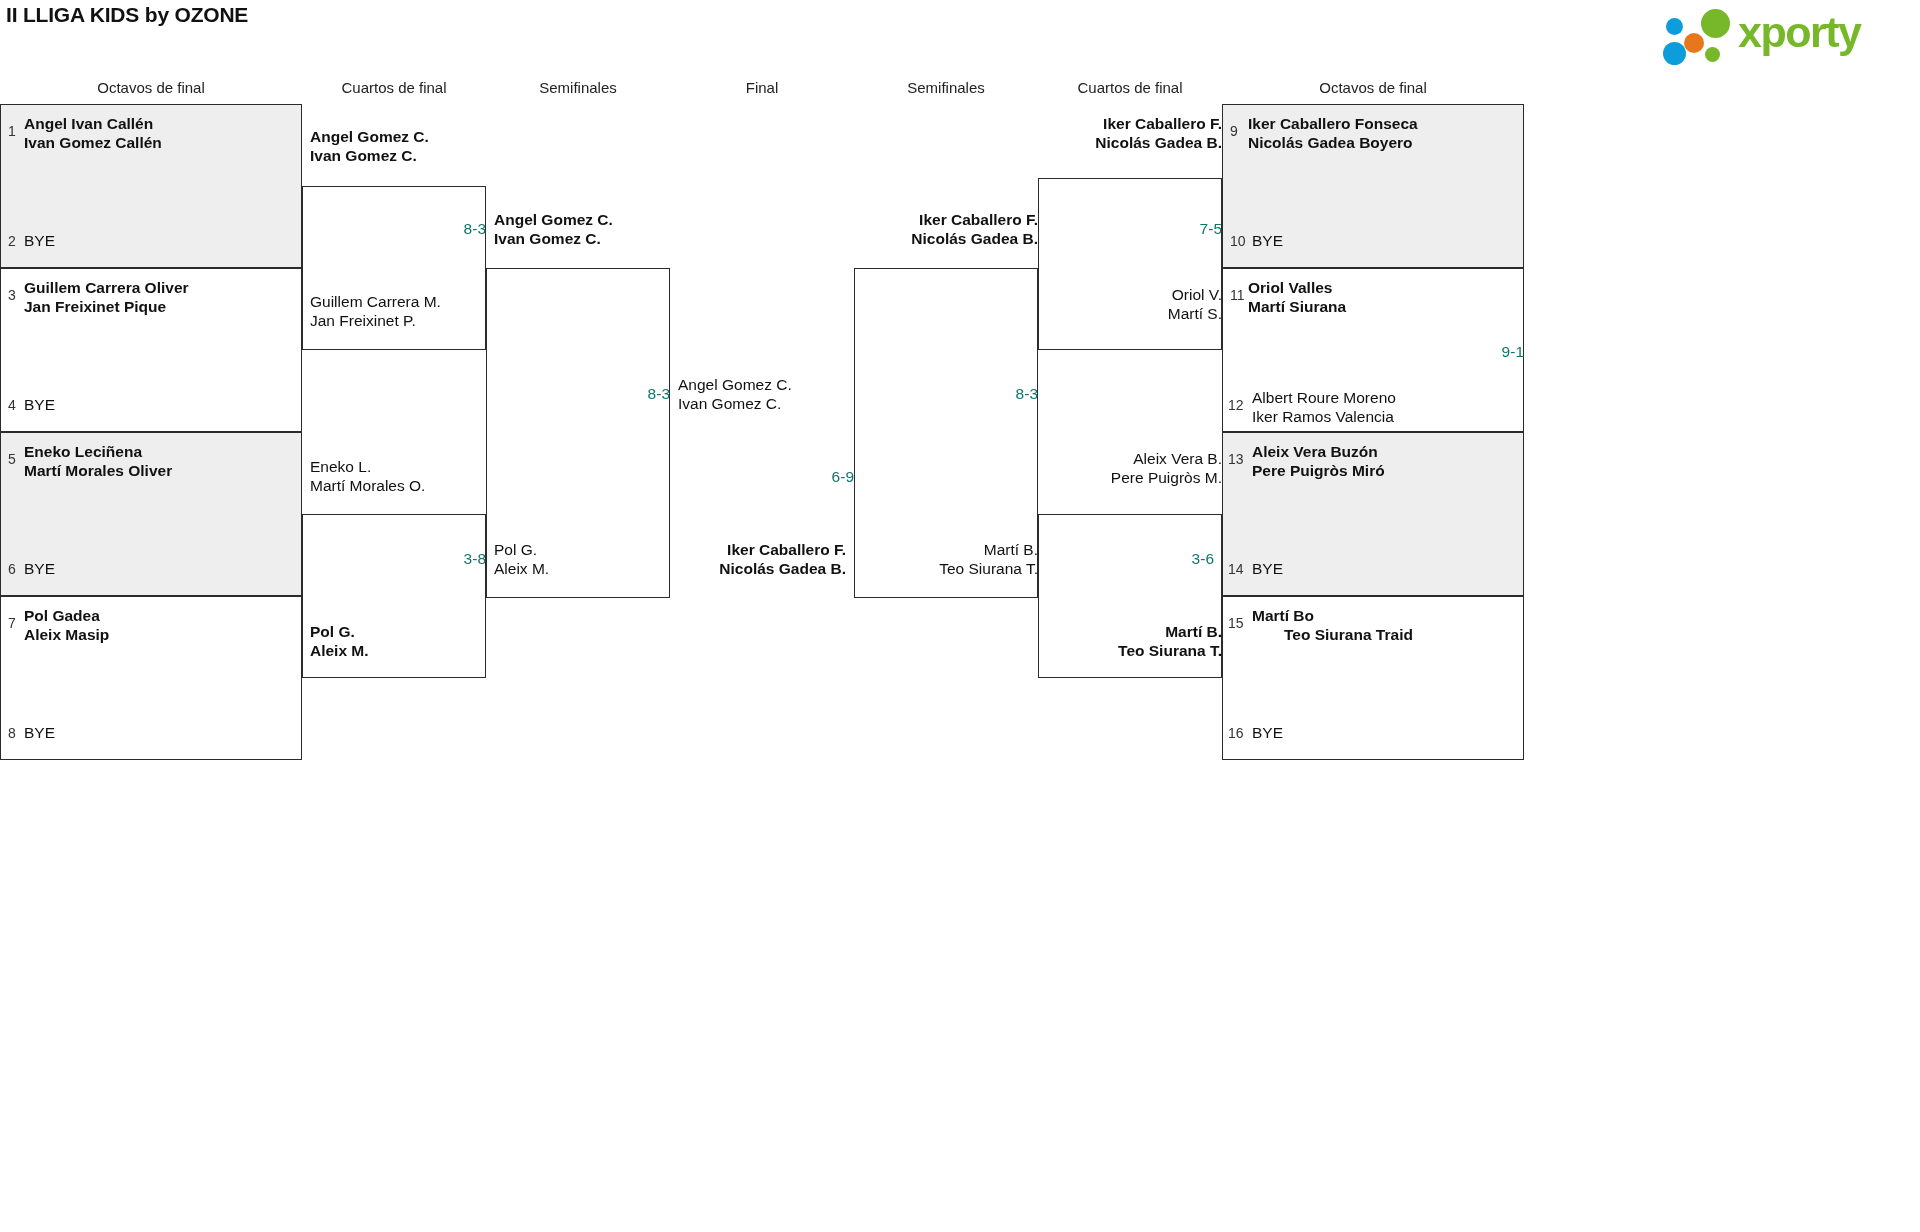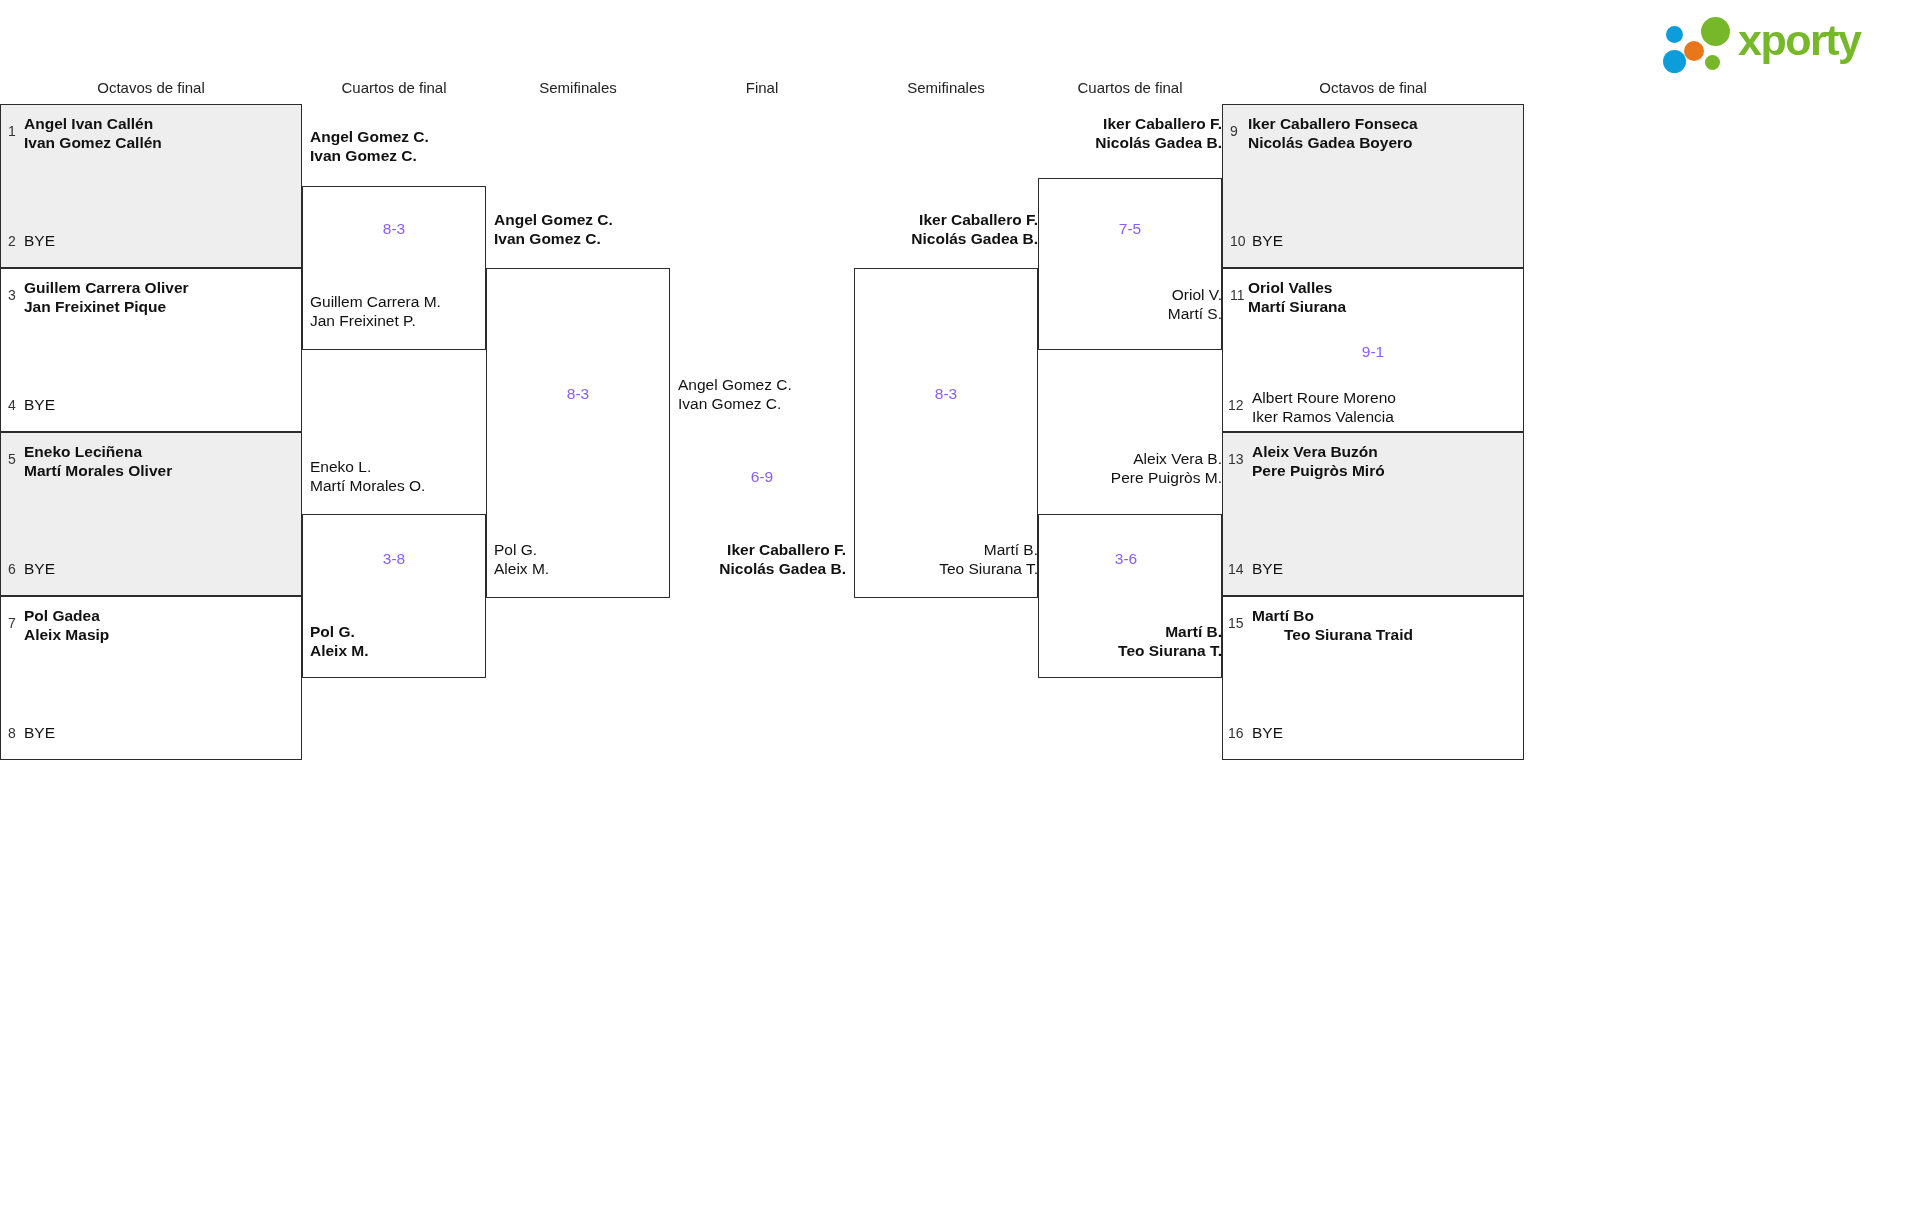--- a/index.html
+++ b/index.html
@@ -13,21 +13,21 @@
   }
   #root { position: relative; width: 1920px; height: 1232px; }
 
   
   .title-block { position: absolute; left: 6px; top: 2px; }
   .title-line {
     font-size: 21px; font-weight: bold; line-height: 26px;
     letter-spacing: -0.2px; white-space: nowrap; color: #111;
   }
 
-  .logo { position: absolute; right: 10px; top: 12px; width: 250px; height: 58px; text-decoration: underline; }
+  .logo { position: absolute; right: 10px; top: 4px; width: 250px; height: 58px; text-decoration: underline; }
   .logo-word {
     position: absolute; left: 78px; top: 4px;
     font-size: 43px; font-weight: bold; color: #76b82a;
     letter-spacing: -1.5px; line-height: 48px;
   }
   .dot { position: absolute; border-radius: 50%; }
   .dot-blue-sm  { left: 6px;  top: 14px; width: 17px; height: 17px; background: #0d9ddb; }
   .dot-orange   { left: 24px; top: 29px; width: 20px; height: 20px; background: #e8761a; }
   .dot-green-lg { left: 41px; top: 5px;  width: 29px; height: 29px; background: #76b82a; }
   .dot-blue-lg  { left: 3px;  top: 38px; width: 23px; height: 23px; background: #0d9ddb; }
@@ -53,29 +53,30 @@
   }
   .pair {
     position: absolute; font-size: 15.5px; line-height: 19px;
     white-space: nowrap; color: #111;
   }
   .pair.b { font-weight: bold; }
   .pair.r { text-align: right; }
   .bye { position: absolute; font-size: 15.5px; line-height: 19px; color: #111; }
   .score {
     position: absolute; font-size: 15.5px; line-height: 19px;
-    color: #8b5cf6; white-space: nowrap; text-align: center;
+    color: #0f766e; white-space: nowrap; text-align: right;
   }
 </style>
 </head>
 <body>
 
 <div id="root">
 
   <div class="title-block">
+    <div class="title-line">II LLIGA KIDS by OZONE</div>
   </div>
 
   <div class="logo">
     <span class="dot dot-blue-sm"></span>
     <span class="dot dot-orange"></span>
     <span class="dot dot-green-lg"></span>
     <span class="dot dot-blue-lg"></span>
     <span class="dot dot-green-sm"></span>
     <span class="logo-word">xporty</span>
   </div>

